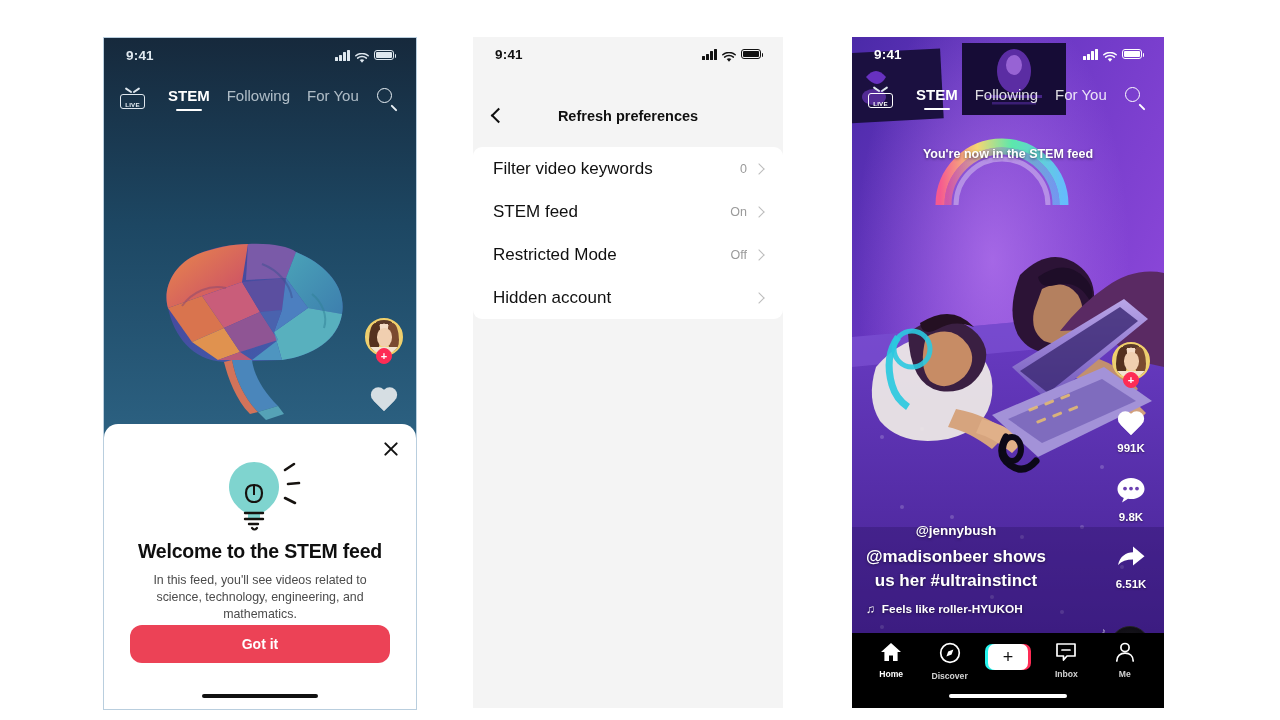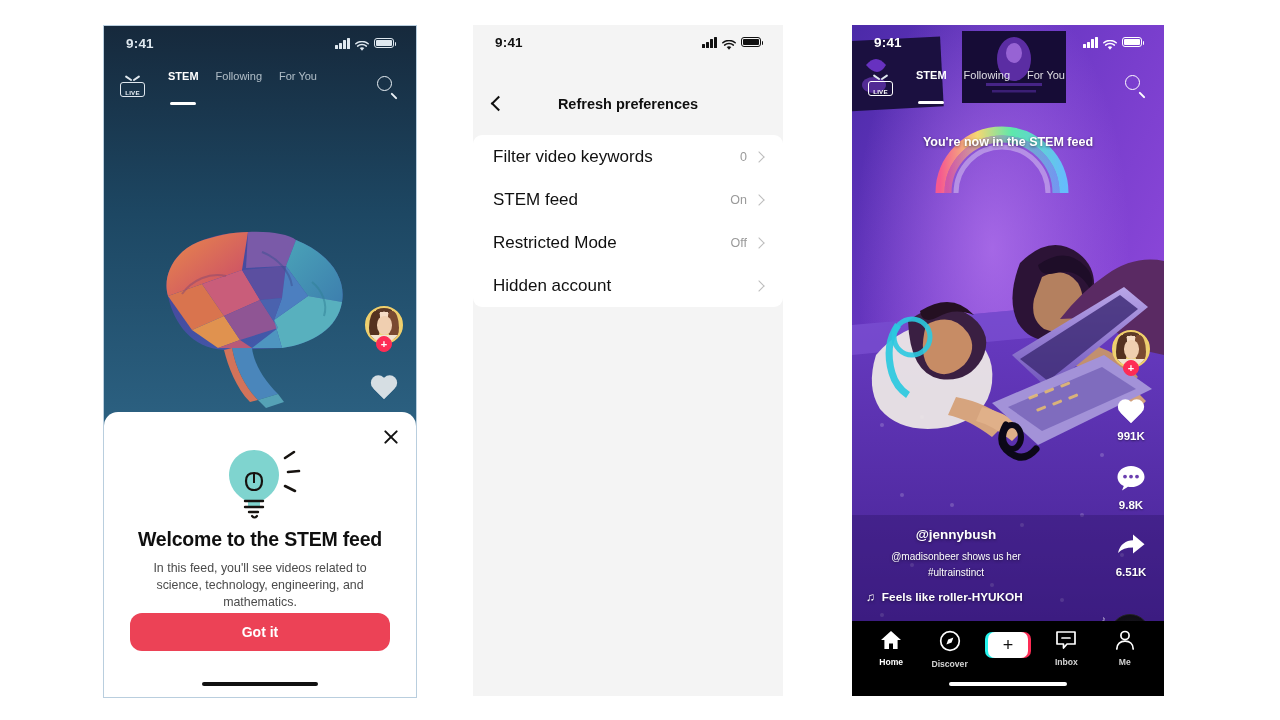--- a/index.html
+++ b/index.html
@@ -4,21 +4,21 @@
 <style>
   html,body{margin:0;padding:0;}
   body{
     width:1280px;height:720px;background:#ffffff;
     font-family:"Liberation Sans", sans-serif;
     overflow:hidden;position:relative;
   }
   .stage{position:absolute;left:0;top:0;width:1280px;height:720px;}
 
   
-  .phone{position:absolute;overflow:hidden;}
+  .phone{position:absolute;overflow:hidden;margin-top:12px;}
 
   
   #panel1{
     left:103px;top:25px;width:312px;height:671px;
     border:1px solid #b9cede;
     background:linear-gradient(180deg,#16293c 0%,#1d4763 28%,#2d6384 62%,#2f6588 100%);
   }
   .statusbar{
     position:absolute;left:0;top:0;width:100%;height:34px;
     display:flex;align-items:center;justify-content:space-between;
@@ -43,21 +43,21 @@
     display:flex;align-items:center;padding:0 16px;box-sizing:border-box;
   }
   .live-ico{width:25px;height:24px;position:relative;flex:0 0 auto;}
   .live-box{position:absolute;left:0;bottom:2px;width:25px;height:15px;border:1.6px solid #dfe7ee;border-radius:3px;box-sizing:border-box;}
   .live-txt{position:absolute;left:0;bottom:3.5px;width:25px;text-align:center;font-size:6.2px;font-weight:bold;color:#e7eef4;letter-spacing:.2px;}
   .live-ant{position:absolute;left:6px;top:0px;width:13px;height:7px;}
   .live-ant::before,.live-ant::after{content:"";position:absolute;top:0;width:8px;height:1.5px;background:#dfe7ee;border-radius:1px;}
   .live-ant::before{left:-1px;transform:rotate(34deg);transform-origin:left bottom;}
   .live-ant::after{right:-1px;transform:rotate(-34deg);transform-origin:right bottom;}
   .tabs{display:flex;align-items:center;gap:17px;margin-left:23px;}
-  .tab{font-size:11px;color:rgba(233,241,247,.72);position:relative;padding-bottom:23px;white-space:nowrap;}
+  .tab{font-size:15px;color:rgba(233,241,247,.72);position:relative;padding-bottom:7px;white-space:nowrap;}
   .tab.active{color:#ffffff;font-weight:bold;}
   .tab.active::after{
     content:"";position:absolute;left:50%;transform:translateX(-50%);
     bottom:0;width:26px;height:2.5px;background:#ffffff;border-radius:2px;
   }
   .searchbtn{margin-left:auto;width:24px;height:24px;position:relative;}
   .searchbtn .ring{position:absolute;left:1px;top:1px;width:15px;height:15px;border:1.9px solid #eaf1f6;border-radius:50%;box-sizing:border-box;}
   .searchbtn .hdl{position:absolute;right:2.5px;bottom:2.5px;width:8px;height:1.9px;background:#eaf1f6;border-radius:2px;transform:rotate(45deg);}
 
   
@@ -167,21 +167,21 @@
     position:absolute;left:0;top:110px;width:100%;text-align:center;
     font-size:12.5px;font-weight:bold;color:#fff;text-shadow:0 1px 3px rgba(0,0,0,.55);
   }
   .rail3{position:absolute;right:9px;top:305px;width:48px;text-align:center;}
   .caption{
     position:absolute;left:14px;bottom:92px;width:180px;color:#fff;
     text-shadow:0 1px 3px rgba(0,0,0,.5);
     text-align:center;
   }
   .cap-user{font-size:13.5px;font-weight:bold;margin-bottom:7px;}
-  .cap-desc{font-size:10px;line-height:16px;font-weight:normal;}
+  .cap-desc{font-size:17px;line-height:24px;font-weight:bold;}
   .cap-music{font-size:11.8px;font-weight:bold;margin-top:9px;display:flex;align-items:center;gap:7px;}
   .disc{
     position:absolute;right:14px;bottom:42px;width:38px;height:38px;border-radius:50%;
     background:radial-gradient(circle at 50% 50%, #7f8b5e 0 38%, #15131a 40%, #0b0a10 100%);
     border:1px solid #222;
   }
   .notes{position:absolute;right:56px;bottom:60px;color:rgba(255,255,255,.75);font-size:9px;line-height:11px;}
   .tabbar{
     position:absolute;left:0;bottom:0;width:100%;height:75px;background:#000;
   }

